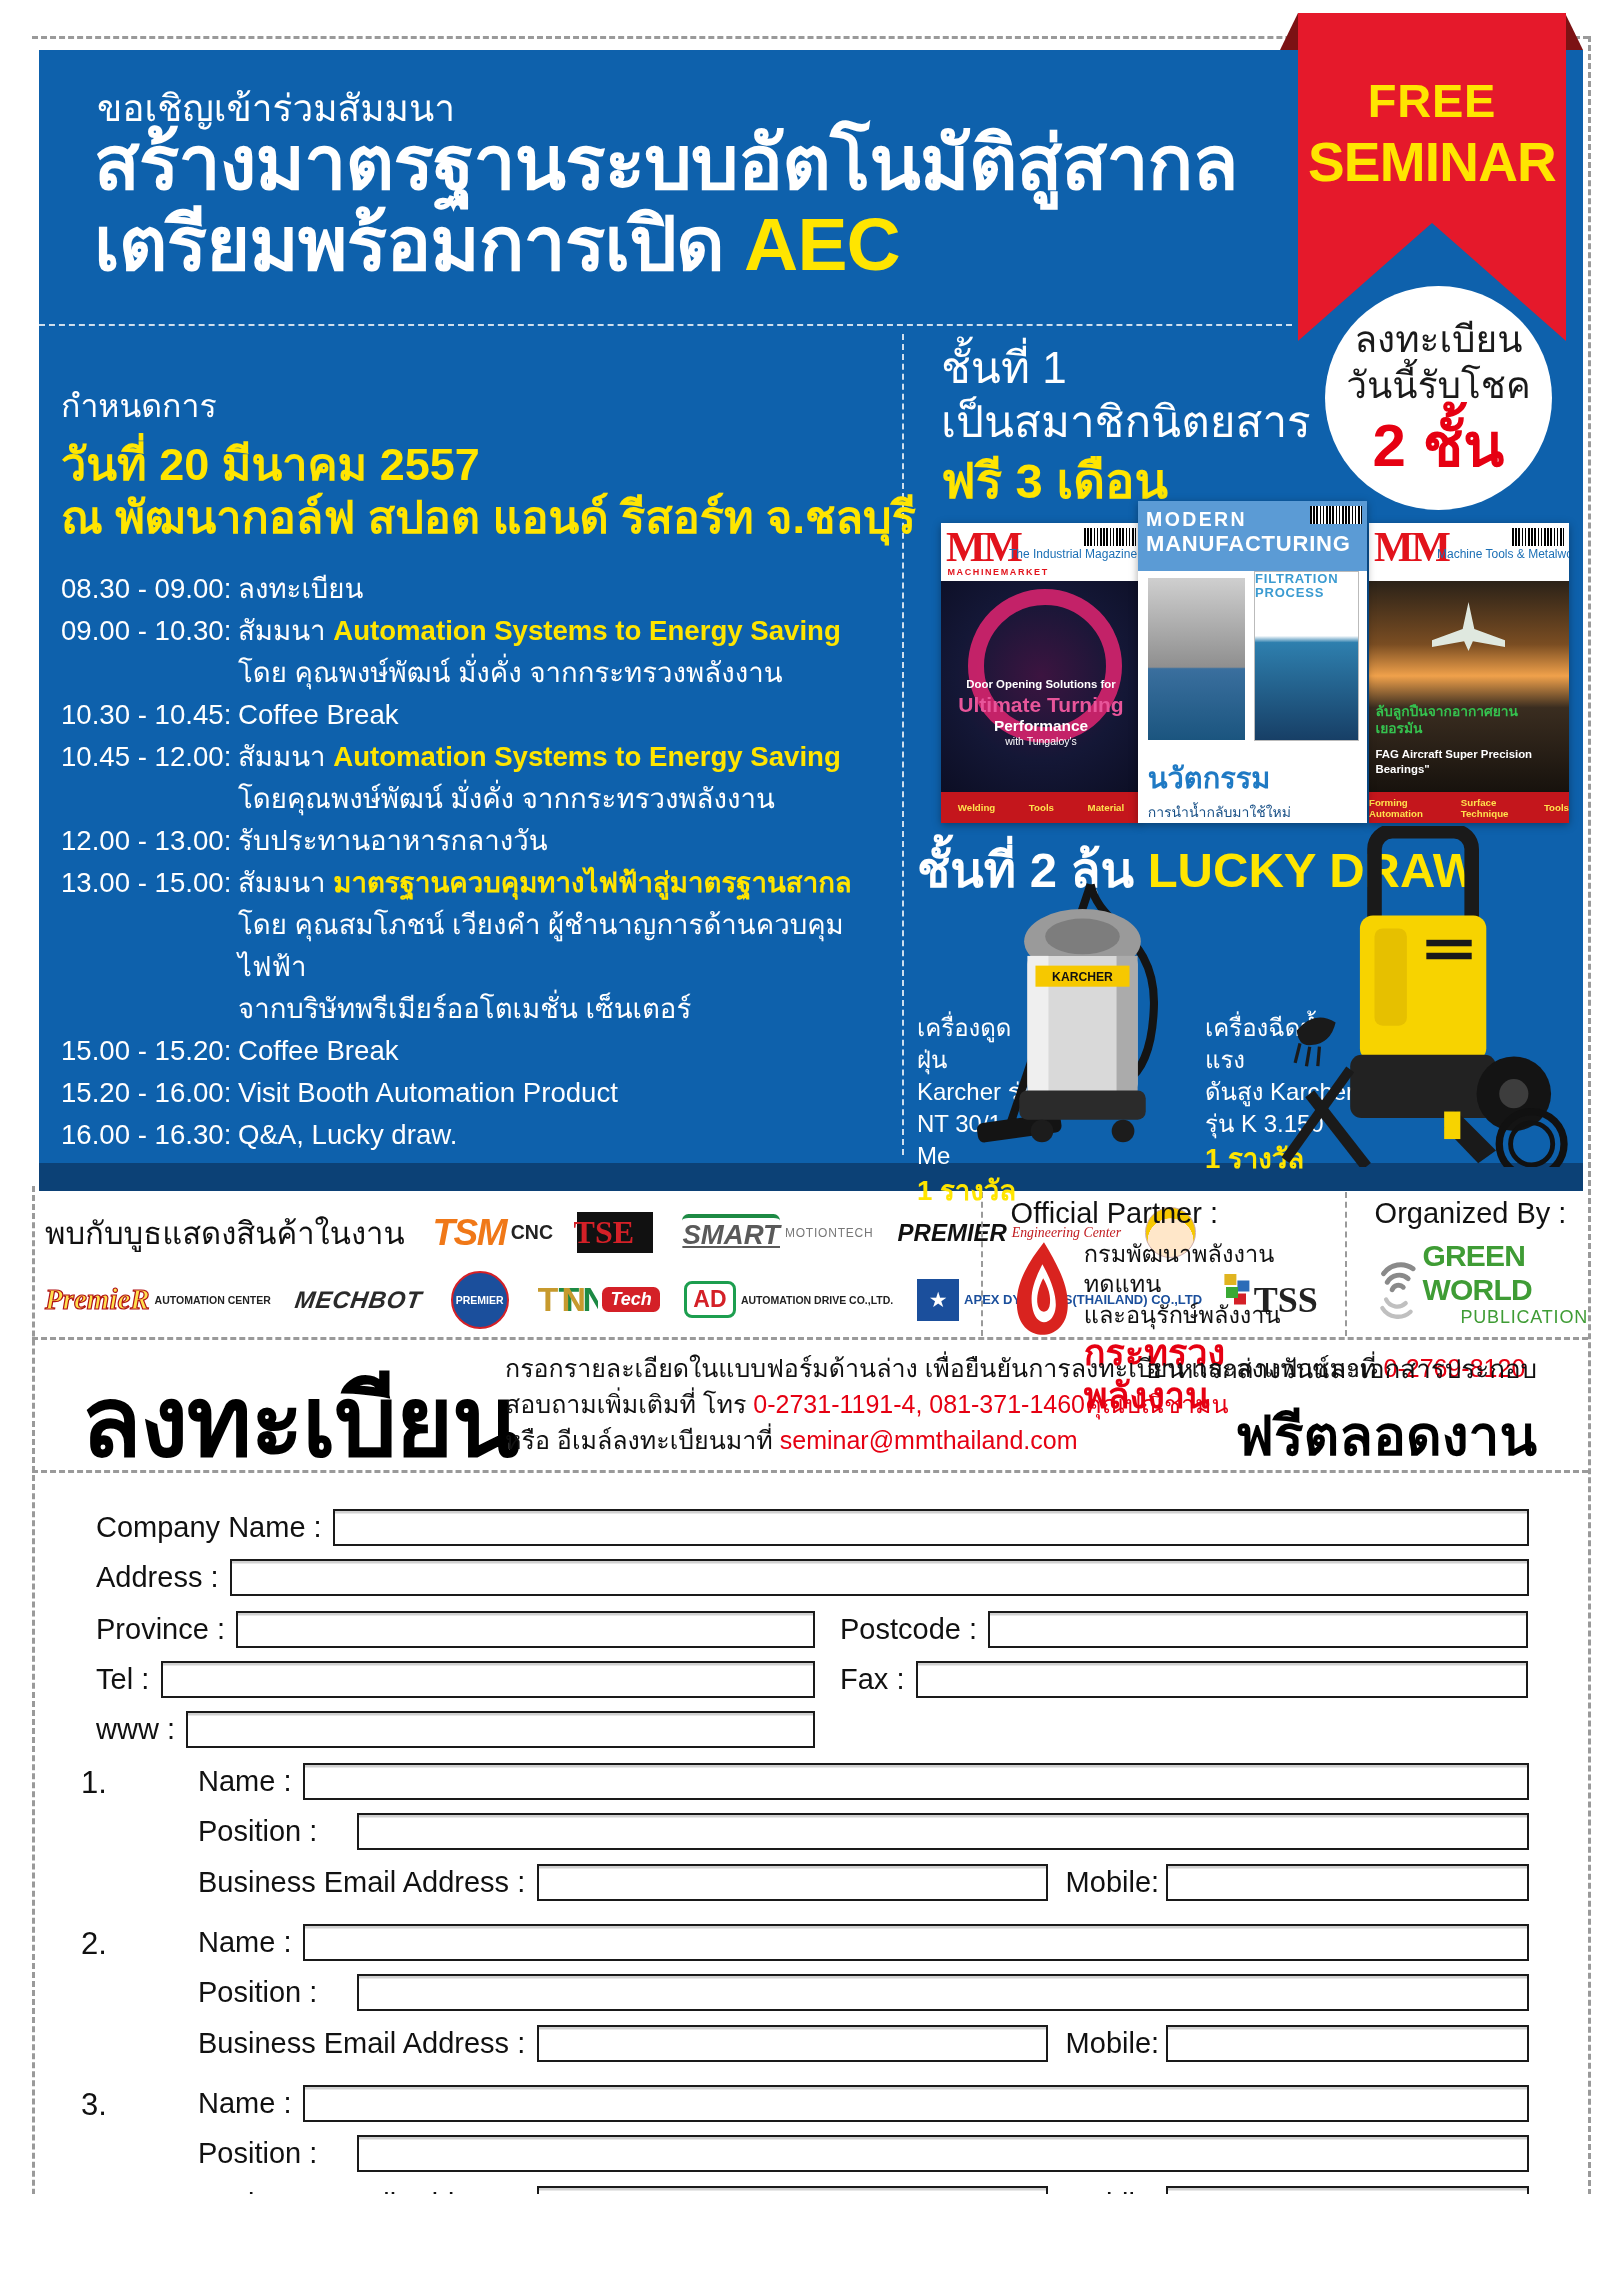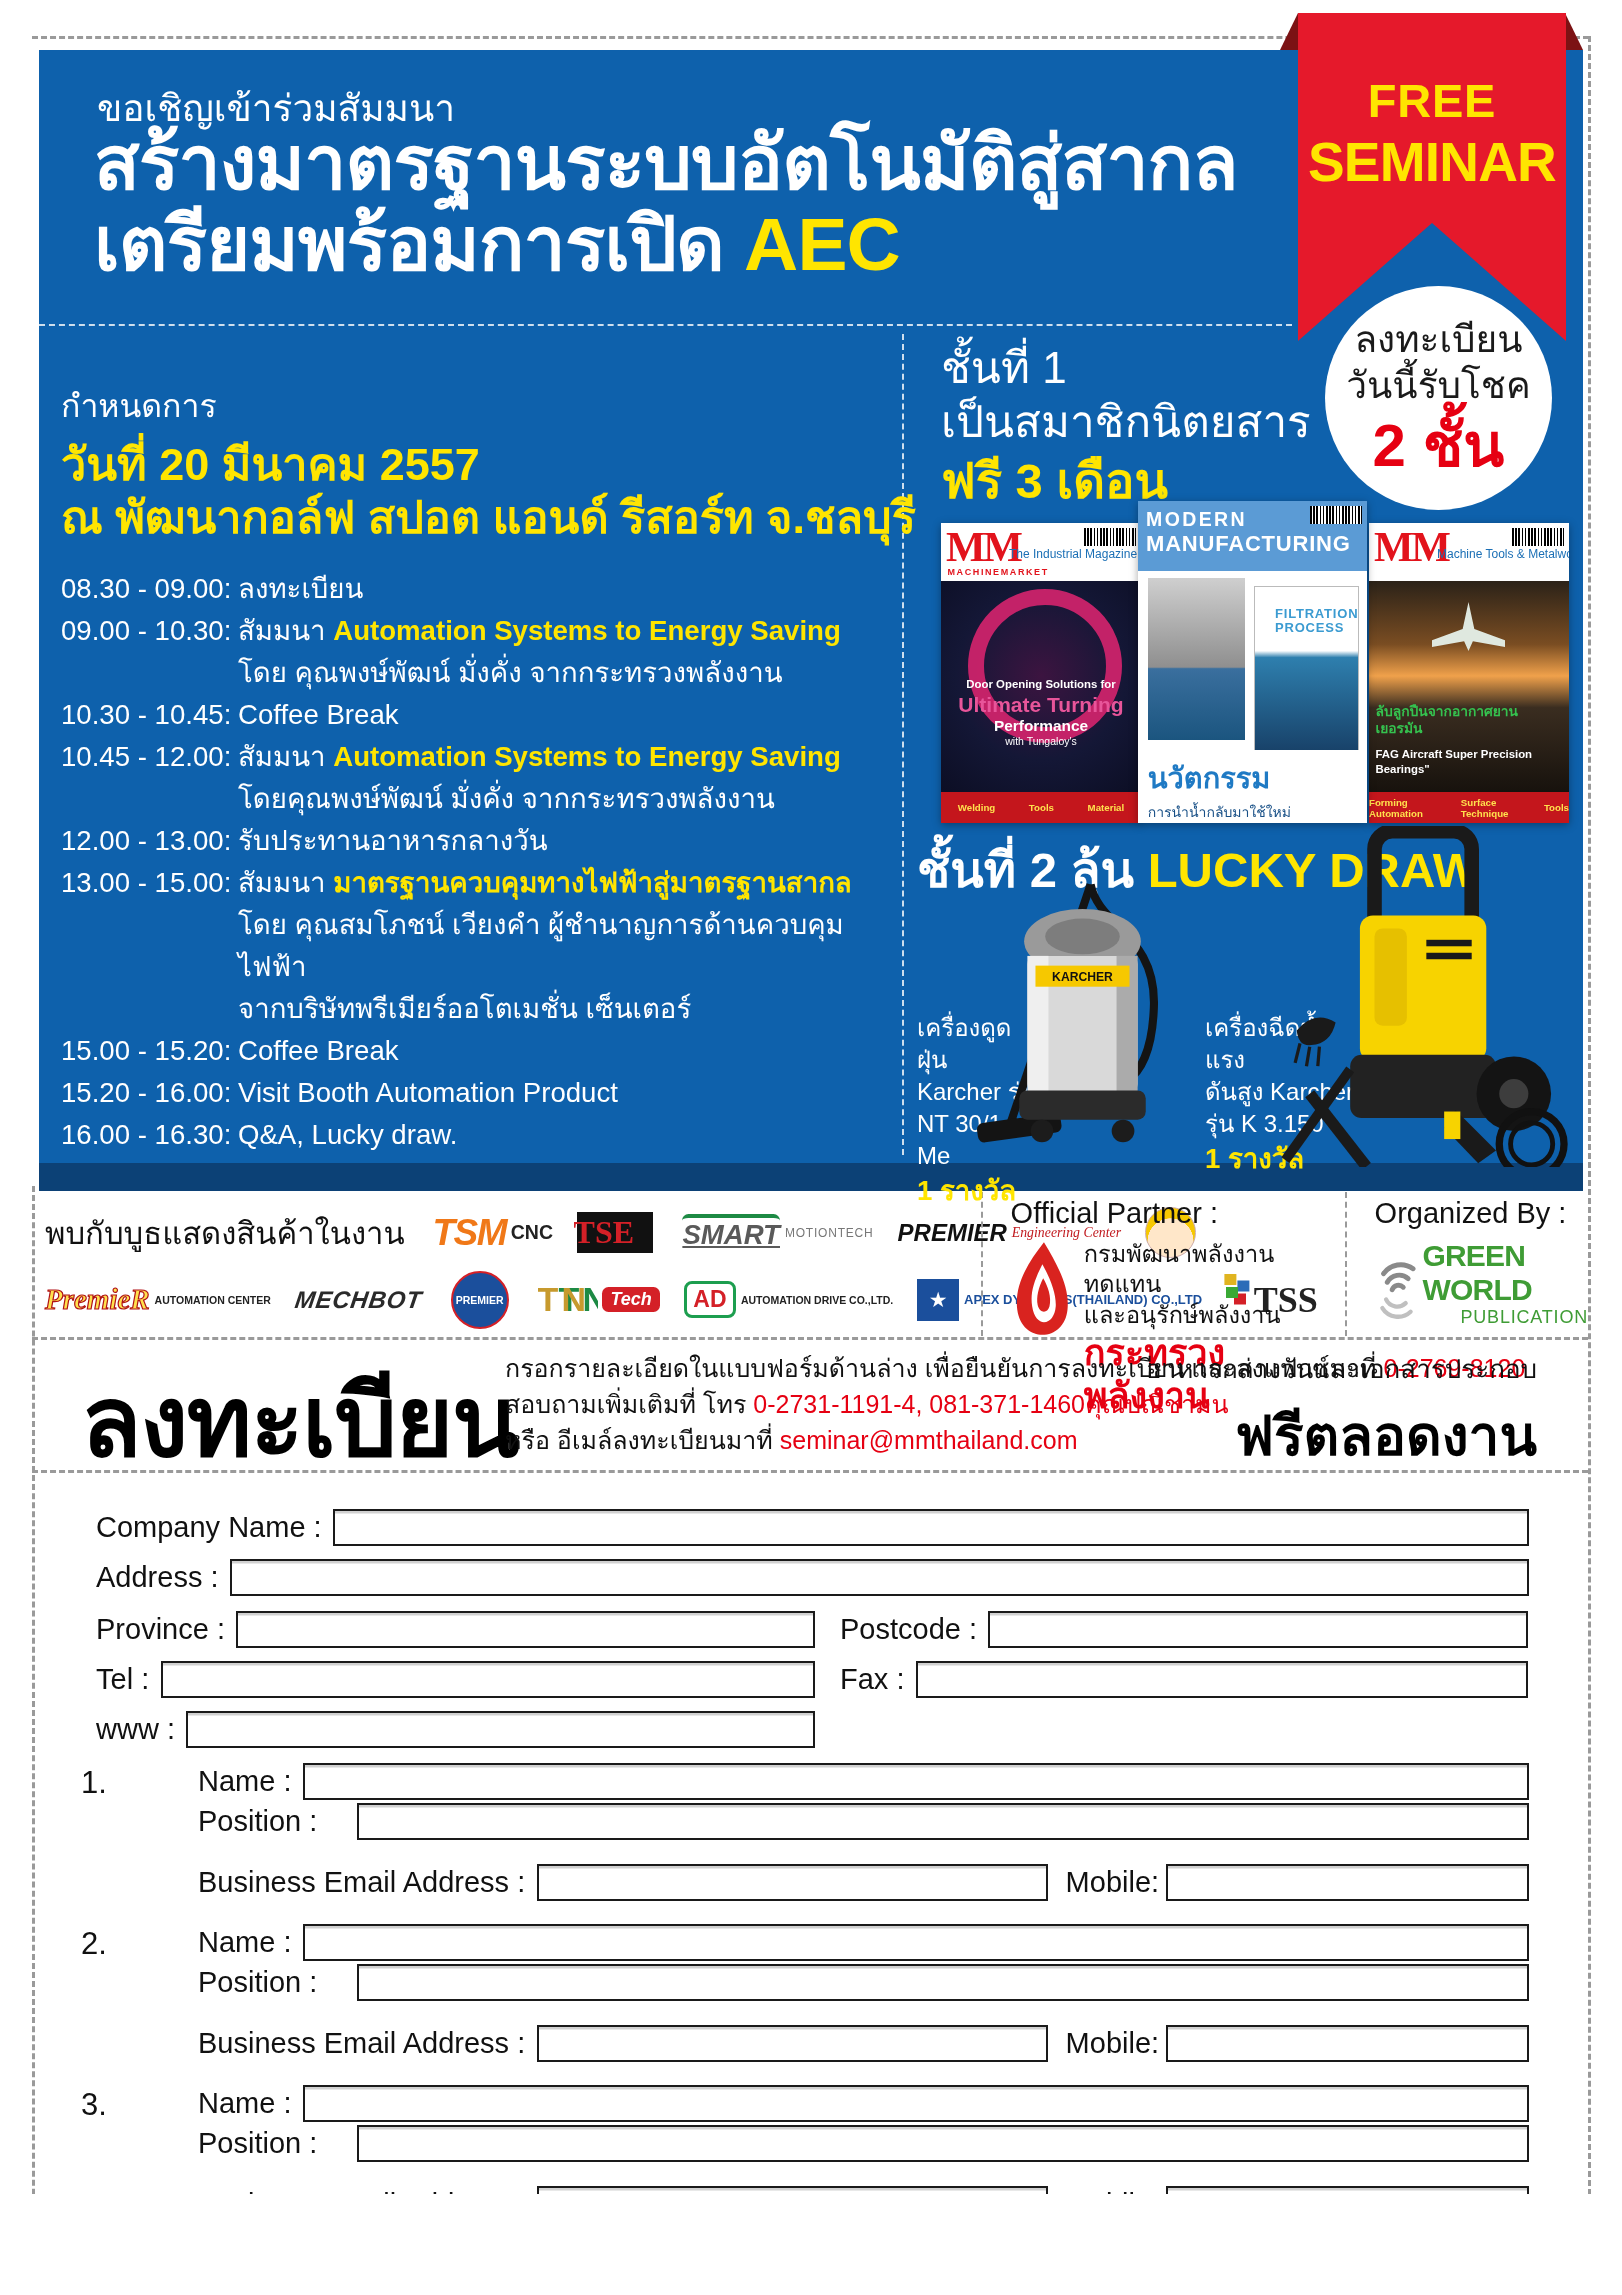--- a/index.html
+++ b/index.html
@@ -72,22 +72,22 @@
   .m1-b{display:block;font-size:21px;font-weight:bold;color:#e8559a;}
   .m1-m{display:block;font-size:15.4px;font-weight:bold;color:#fff;}
   .m1-s2{display:block;font-size:10.5px;color:#fff;text-align:center;}
   .mag-foot{position:absolute;left:0;right:0;bottom:0;height:31px;background:#c4161c;display:flex;align-items:center;justify-content:space-around;}
   .foot-col{font-size:9.7px;font-weight:bold;color:#ffe14d;}
   .mag2-head{height:70px;background:#5b9bd5;color:#fff;padding:6.5px 8px;box-sizing:border-box;position:relative;}
   .m2-b1{display:block;font-size:19.5px;font-weight:bold;letter-spacing:2.4px;}
   .m2-b2{display:block;font-size:22px;font-weight:bold;letter-spacing:0.8px;}
   .mag2-body{position:relative;height:179px;background:#fff;}
   .m2-city{position:absolute;left:9.7px;top:6.5px;width:97px;height:162px;background:linear-gradient(180deg,#cfcfcf 0%,#8f8f8f 55%,#3a6f9e 56%,#1b557f 100%);}
-  .m2-panel{position:absolute;right:8px;top:15px;width:105px;height:170px;background:linear-gradient(180deg,#fff 0%,#fff 38%,#2e7fae 42%,#173f66 100%);
-            border:0.8px solid #bbb;padding:20px;box-sizing:border-box;}
+  .m2-panel{position:absolute;right:8px;top:0;width:105px;height:170px;background:linear-gradient(180deg,#fff 0%,#fff 38%,#2e7fae 42%,#173f66 100%);
+            border:0.8px solid #bbb;padding:0;box-sizing:border-box;}
   .m2-p1,.m2-p2{display:block;font-size:13px;font-weight:bold;color:#3b9bd1;letter-spacing:0.8px;line-height:1.1;}
   .mag2-foot{position:absolute;left:0;right:0;bottom:0;height:73px;background:#fff;padding:4.9px 9.7px;box-sizing:border-box;}
   .m2-f1{display:block;font-size:29px;font-weight:bold;color:#1f7ac4;}
   .m2-f2{display:block;font-size:14px;font-weight:normal;color:#174f86;}
   .mag3-body{position:relative;height:211px;background:linear-gradient(180deg,#2b2218 0%,#7a4d22 30%,#f0a14b 45%,#3a2d20 60%,#17120d 100%);}
   .m3-plane{position:absolute;left:63px;top:21px;width:73px;height:49px;background:#dfe8df;
             clip-path:polygon(50% 0,58% 55%,100% 78%,100% 92%,56% 80%,50% 100%,44% 80%,0 92%,0 78%,42% 55%);}
   .m3-green{position:absolute;left:6.5px;top:122px;font-size:13.8px;font-weight:bold;color:#35c24f;width:187px;line-height:1.25;}
   .m3-white{position:absolute;left:6.5px;top:166px;font-size:11.4px;font-weight:bold;color:#fff;width:187px;line-height:1.3;}
   
@@ -156,21 +156,21 @@
   #row-company{left:96px;top:1509px;width:1433px;}
   #row-address{left:96px;top:1559px;width:1433px;}
   #row-province{left:96px;top:1611px;width:719px;}
   #row-postcode{left:840px;top:1611px;width:688px;}
   #row-tel{left:96px;top:1661px;width:719px;}
   #row-fax{left:840px;top:1661px;width:688px;}
   #row-www{left:96px;top:1711px;width:719px;}
   .att{position:absolute;left:61px;width:1468px;height:140px;z-index:2;}
   .att-no{position:absolute;left:20px;top:1.6px;font-size:31px;color:#111;}
   .att-row{position:absolute;left:137px;width:1331px;height:37px;display:flex;align-items:center;}
-  .att-name{top:0;} .att-pos{top:40px;gap:28px;} .att-email{top:101px;}
+  .att-name{top:0;} .att-pos{top:50px;gap:28px;} .att-email{top:101px;}
   .att-email .fbox.email{flex:0 0 511px;}
   .att-email .mob-label{margin-left:18px;margin-right:7px;}
   .ddm{position:absolute;left:1492px;top:2219px;font-size:24px;color:#111;z-index:2;}
 </style>
 </head>
 <body>
 
 <div class="page">
 
   <div class="cutline cut-top"></div>

